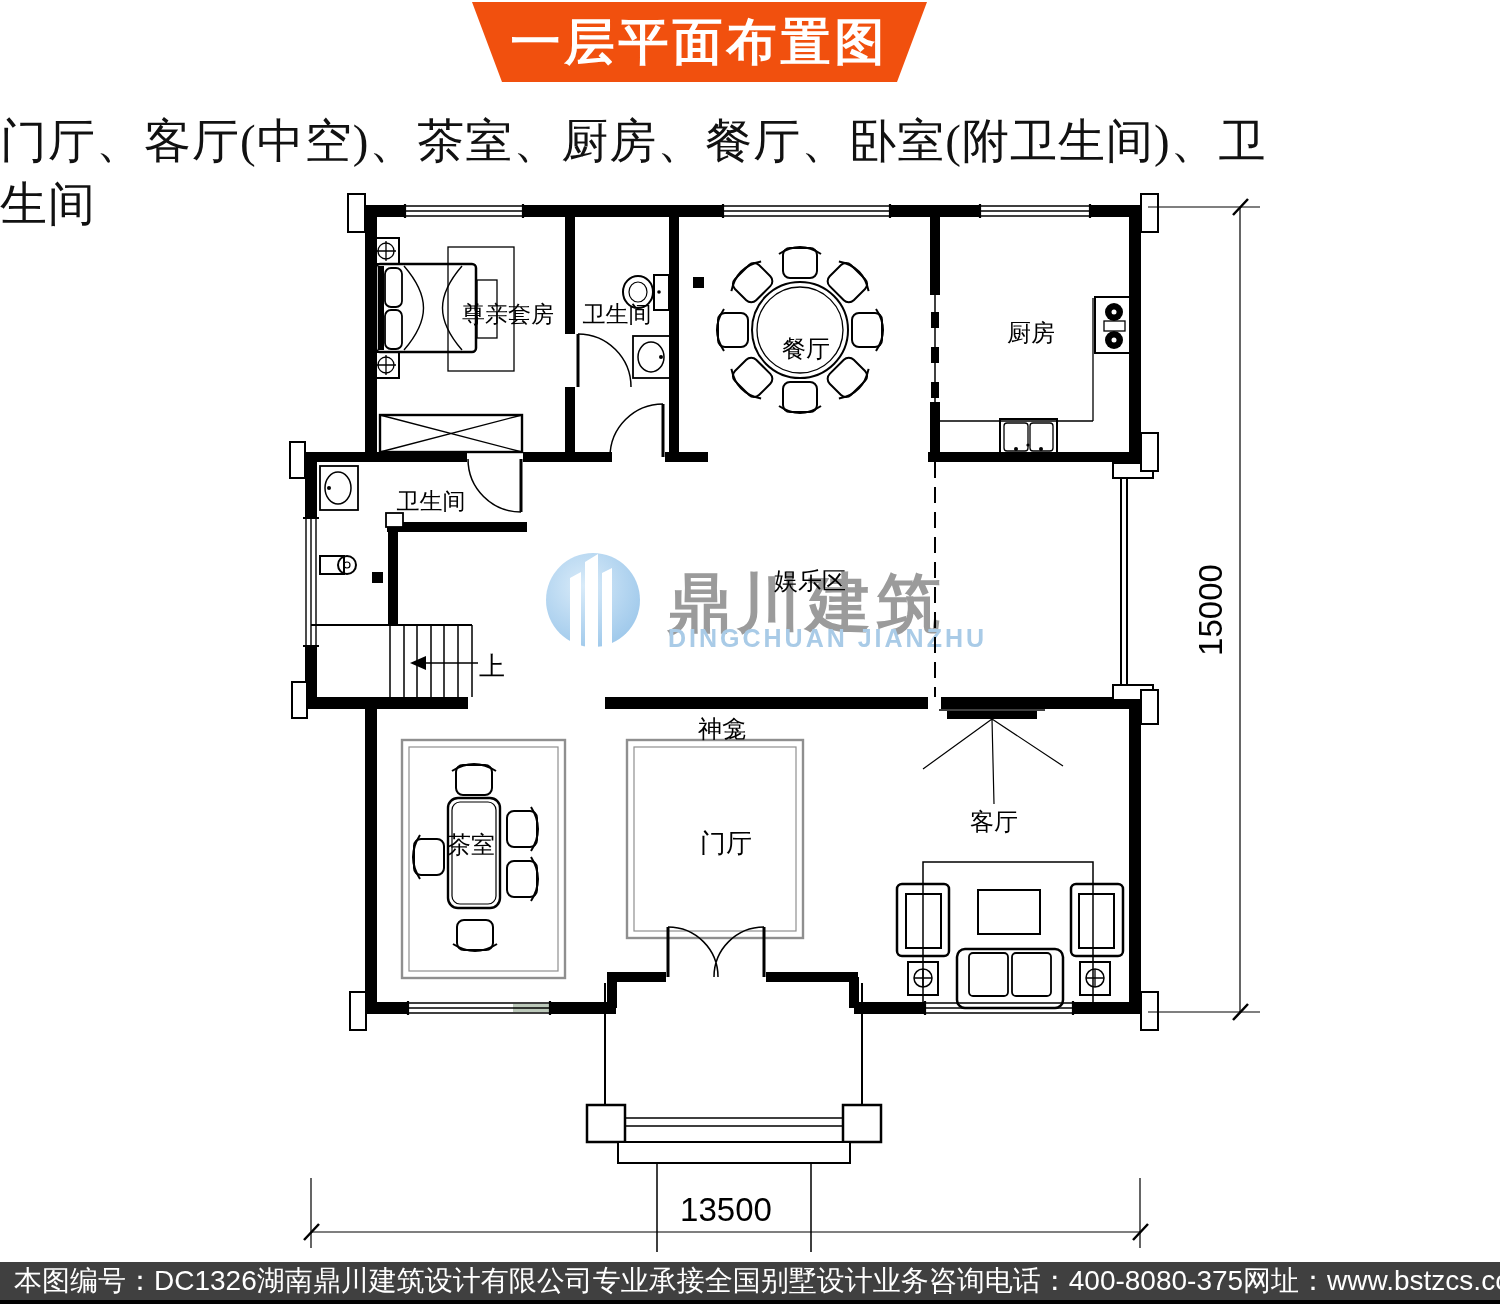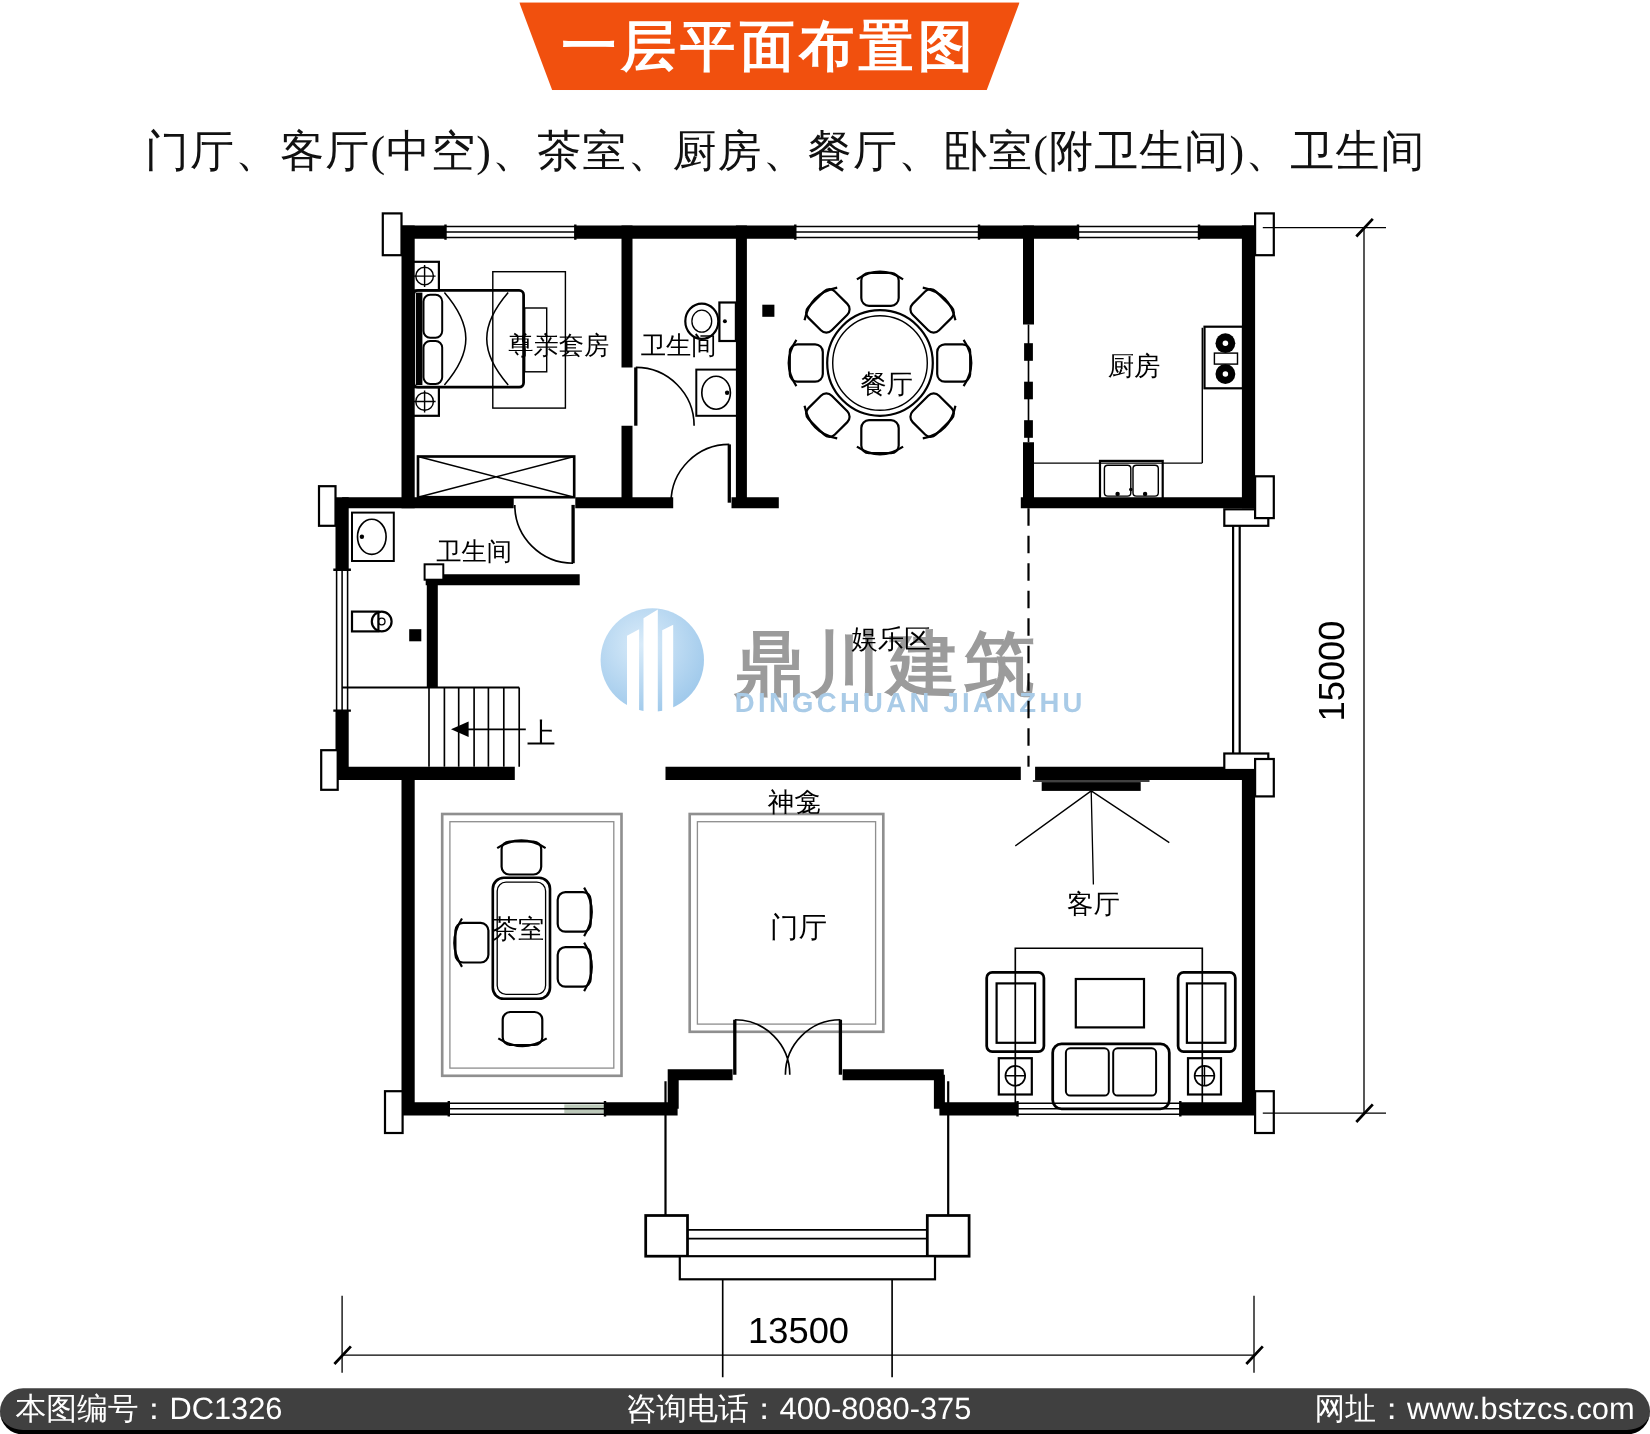--- a/index.html
+++ b/index.html
@@ -4,26 +4,26 @@
 <style>
   html,body{margin:0;padding:0;background:#ffffff;}
   #page{position:relative;width:1500px;height:1304px;background:#fff;overflow:hidden;
         font-family:"Liberation Sans","DejaVu Sans",sans-serif;}
   #plan-svg{position:absolute;left:0;top:0;width:1500px;height:1304px;}
   #banner{position:absolute;left:472px;top:2px;width:455px;height:80px;
           background:#F1500E;clip-path:polygon(0 0,100% 0,93.4% 100%,6.6% 100%);
           display:flex;align-items:center;justify-content:center;}
   #banner span{color:#ffffff;font-size:50px;font-weight:bold;letter-spacing:4px;
           font-family:Liberation Sans, sans-serif;}
-  #subtitle{position:absolute;left:0;top:110px;width:1296px;text-align:right;
+  #subtitle{position:absolute;left:0;top:110px;width:1296px;text-align:left;
           font-family:"Liberation Serif","DejaVu Serif",serif;
-          font-size:40px;color:#111;letter-spacing:1px;}
+          font-size:47px;color:#111;letter-spacing:1px;}
   #footer{position:absolute;left:0;bottom:0;width:1500px;height:42px;background:#404040;
           border-bottom:4px solid #000;display:flex;align-items:flex-start;
-          justify-content:space-between;padding:0 14px;box-sizing:border-box;border-radius:21px;}
+          justify-content:space-between;padding:0 14px;box-sizing:border-box;}
   #footer span{color:#ffffff;font-size:28px;white-space:nowrap;
           font-family:"Liberation Sans","DejaVu Sans",sans-serif;}
   .lbl{font-family:"Liberation Sans","DejaVu Sans",sans-serif;fill:#000;}
   .wm-cn{font-family:"Liberation Sans","DejaVu Sans",sans-serif;font-weight:bold;}
   .wm-en{font-family:"Liberation Sans","DejaVu Sans",sans-serif;font-weight:bold;}
 </style>
 </head>
 <body>
 
 <div id="page">
@@ -317,17 +317,18 @@
 </svg>
 
   <div id="banner">
     <span>一层平面布置图</span>
   </div>
 
   <div id="subtitle">门厅、客厅(中空)、茶室、厨房、餐厅、卧室(附卫生间)、卫生间</div>
 
   <div id="footer">
     <span>本图编号：DC1326</span>
+    <span>湖南鼎川建筑设计有限公司专业承接全国别墅设计业务</span>
     <span>咨询电话：400-8080-375</span>
     <span>网址：www.bstzcs.com</span>
   </div>
 
 </div>
 
 </body></html>

